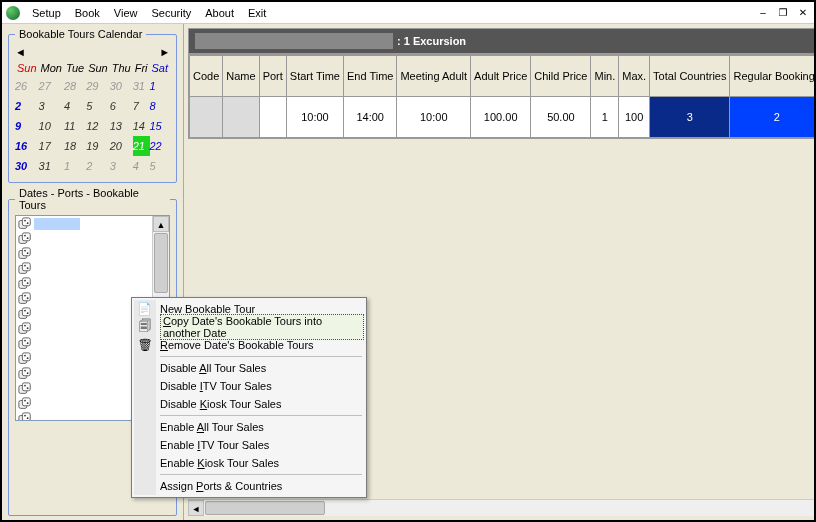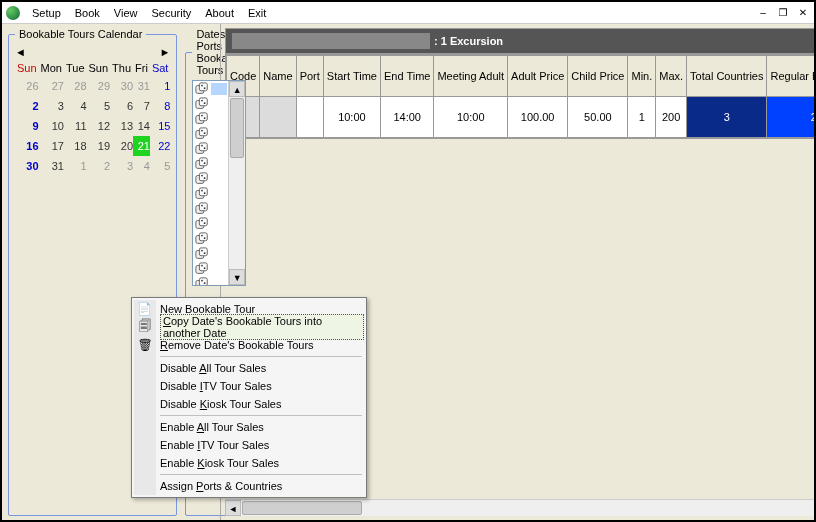--- a/index.html
+++ b/index.html
@@ -5,26 +5,26 @@
   * { box-sizing: border-box; font-family: Tahoma, Arial, sans-serif; font-size: 11px; }
   body { margin: 0; background: #fff; }
   .window { width: 816px; height: 522px; border: 2px solid #000; position: relative; background: #ece9d8; overflow: hidden; }
   .titlebar { height: 22px; background: #fff; border-bottom: 1px solid #ccc; display: flex; align-items: center; padding: 0 4px; }
   .titlebar .app-icon { width: 14px; height: 14px; border-radius: 50%; background: radial-gradient(circle at 30% 30%, #6c6, #163); margin-right: 6px; }
   .menubar { display: flex; gap: 2px; flex: 1; }
   .menubar span { padding: 2px 6px; cursor: default; }
   .win-controls { display: flex; gap: 6px; margin-left: auto; }
   .win-controls span { width: 14px; height: 14px; display: inline-flex; align-items: center; justify-content: center; font-size: 10px; cursor: default; }
   .content { position: absolute; top: 22px; left: 0; right: 0; bottom: 0; display: flex; }
-  .left-panel { width: 218px; display: flex; gap: 4px; padding: 4px; }
+  .left-panel { width: 218px; display: flex; flex-direction: column; gap: 4px; padding: 4px; }
   .right-panel { flex: 1; padding: 4px; display: flex; flex-direction: column; border-left: 1px solid #aaa; }
   fieldset { border: 1px solid #7a96df; padding: 4px 6px 6px 6px; background: #ece9d8; border-radius: 2px; }
   legend { font-size: 11px; padding: 0 4px; color: #000; }
   .cal-nav { display: flex; justify-content: space-between; font-size: 9px; padding: 2px 0; }
-  .calendar { width: 100%; border-collapse: collapse; text-align: right; }
+  .calendar { width: 100%; border-collapse: collapse; text-align: left; font-style: italic; }
   .calendar th { padding: 2px; font-weight: normal; color: #000; }
   .calendar th.sun { color: #c00; }
   .calendar th.sat { color: #00c; }
   .calendar td { padding: 0; width: 27px; height: 20px; color: #333; }
   .calendar td.dim { color: #999; }
   .calendar td.sat { color: #00c; }
   .calendar td.bold { color: #00c; font-weight: bold; }
   .calendar td.green { background: #1fd421; color: #fff; }
   .calendar td.sel { background: #3399ff; color: #fff; }
   .search-row { display: flex; align-items: center; gap: 4px; margin-bottom: 4px; }
@@ -306,21 +306,21 @@
               <tr id="grid-row">
                 <td class="blur" style="width: 46px;"></td>
                 <td class="blur" style="width: 56px;"></td>
                 <td style="width: 24px;"></td>
                 <td>10:00</td>
                 <td>14:00</td>
                 <td>10:00</td>
                 <td>100.00</td>
                 <td>50.00</td>
                 <td>1</td>
-                <td>200</td>
+                <td>100</td>
                 <td class="tb">3</td>
                 <td class="rb">2</td>
               </tr>
             </tbody>
         </table>
       </div>
       <div class="right-fill"></div>
       <div class="hscroll">
         <div class="btn">◄</div>
         <div class="track">

